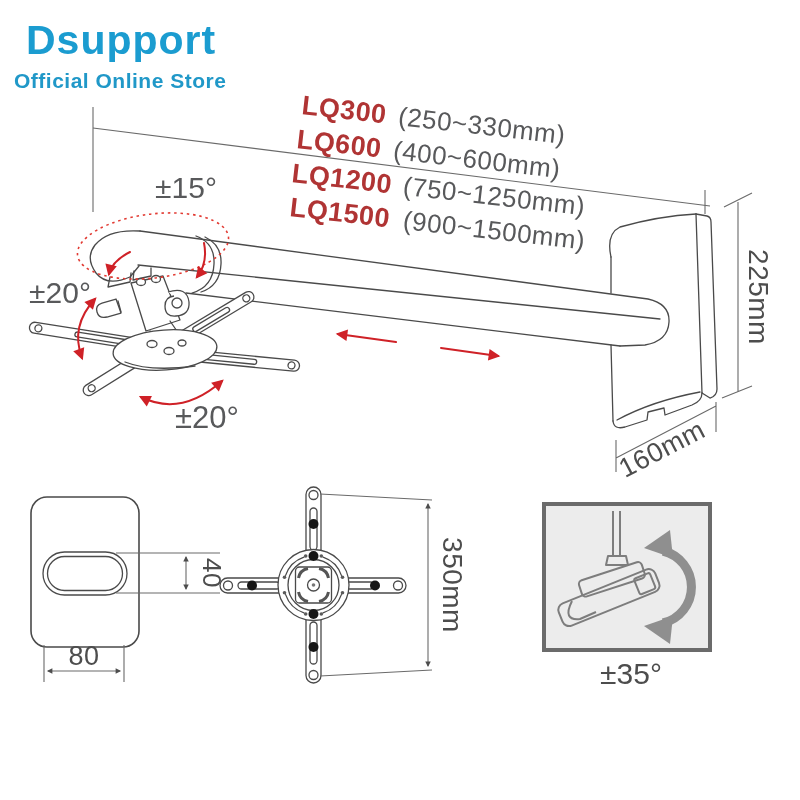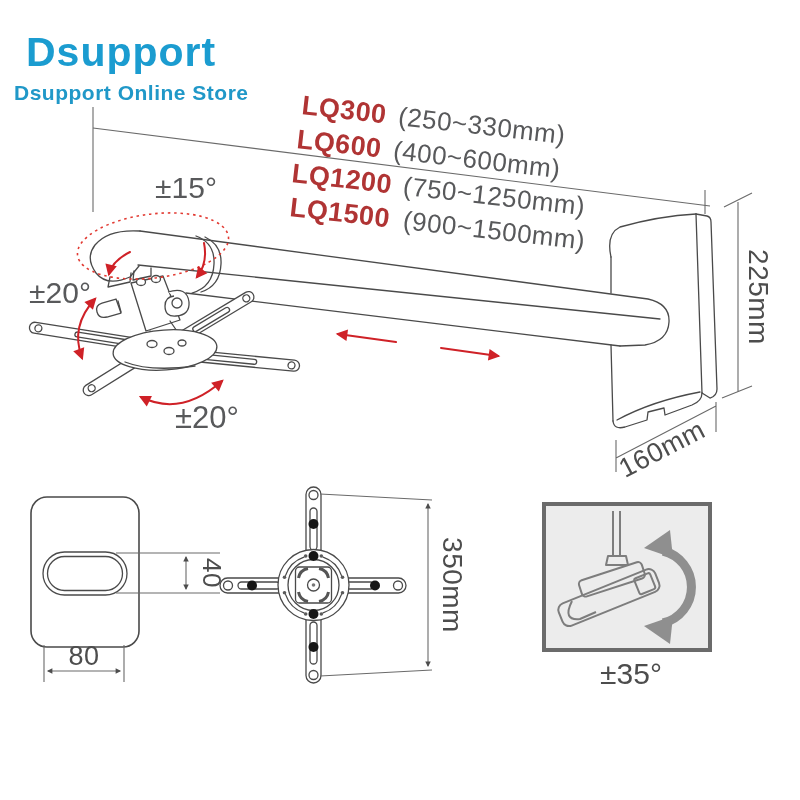--- a/index.html
+++ b/index.html
@@ -1,18 +1,18 @@
 <!DOCTYPE html>
 <html><head>
 <meta charset="utf-8">
 <style>
   html,body{margin:0;padding:0;background:#fff;}
   .canvas{position:relative;width:800px;height:800px;background:#ffffff;overflow:hidden;
           font-family:"Liberation Sans",sans-serif;}
-  .logo{position:absolute;left:14px;top:32px;line-height:1;}
+  .logo{position:absolute;left:14px;top:20px;line-height:1;}
   .logo-name{font-size:41px;font-weight:800;color:#1b9cd0;letter-spacing:1px;padding-left:12px;}
   .logo-tag{font-size:21px;font-weight:700;color:#2098c8;margin-top:9px;letter-spacing:.5px;}
   svg{position:absolute;left:0;top:0;}
   text{font-family:"Liberation Sans",sans-serif;}
   .model-name{font-size:27px;font-weight:700;fill:#b03434;letter-spacing:.5px;}
   .model-range{font-size:26px;font-weight:400;fill:#58595b;letter-spacing:.5px;}
   .angle-label{font-size:30px;fill:#58595b;}
   .dim-label{font-size:27px;fill:#4d4d4d;letter-spacing:.5px;}
   .ln{stroke:#4a4a4a;stroke-width:1.3;fill:none;stroke-linecap:round;stroke-linejoin:round;}
   .lnw{stroke:#4a4a4a;stroke-width:1.3;fill:#ffffff;stroke-linejoin:round;}
@@ -21,21 +21,21 @@
   .dot{fill:#161616;}
   .boxln{stroke:#7d7d7d;stroke-width:2;fill:none;stroke-linejoin:round;}
 </style>
 </head>
 <body>
 
 <div class="canvas">
 
   <div class="logo">
     <div class="logo-name">Dsupport</div>
-    <div class="logo-tag">Dsupport Online Store</div>
+    <div class="logo-tag">Official Online Store</div>
   </div>
 
   <svg width="800" height="800" viewBox="0 0 800 800">
     <defs>
       <marker id="aR" viewBox="0 0 12 12" refX="9" refY="6" markerWidth="7" markerHeight="7" orient="auto-start-reverse">
         <path d="M1,1 L11,6 L1,11 Z" fill="#cf2127"></path>
       </marker>
       <marker id="aD" viewBox="0 0 12 12" refX="9" refY="6" markerWidth="6" markerHeight="6" orient="auto-start-reverse">
         <path d="M1,1 L11,6 L1,11 Z" fill="#4d4d4d"></path>
       </marker>

